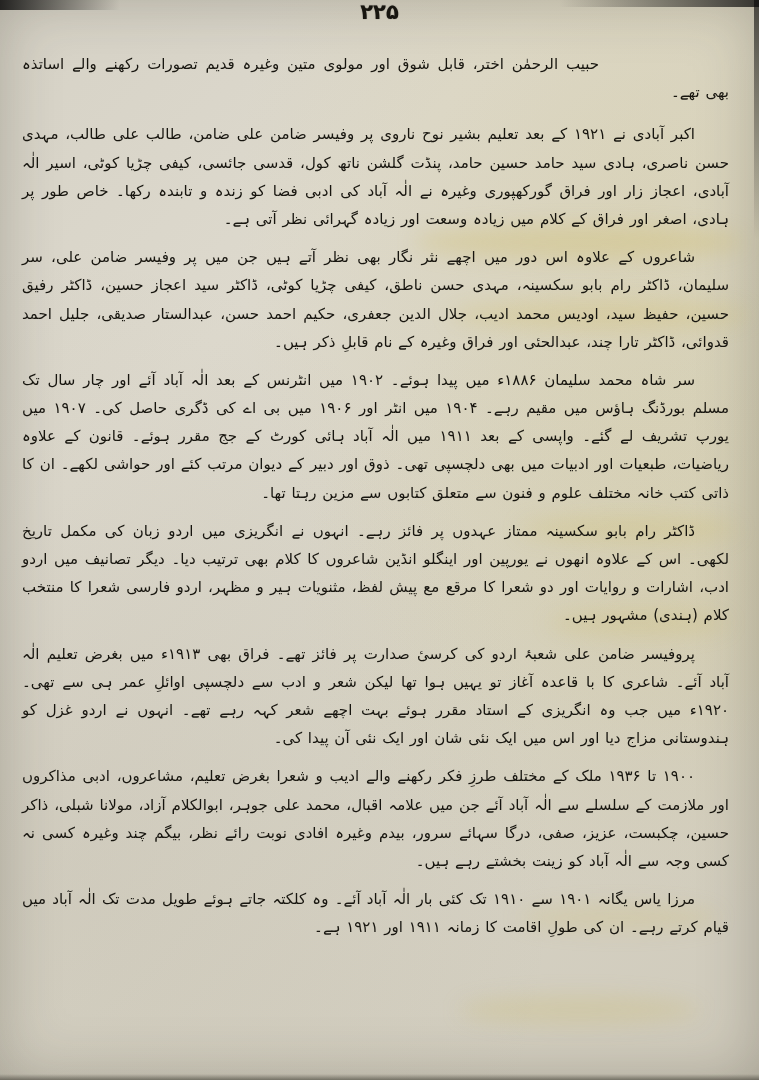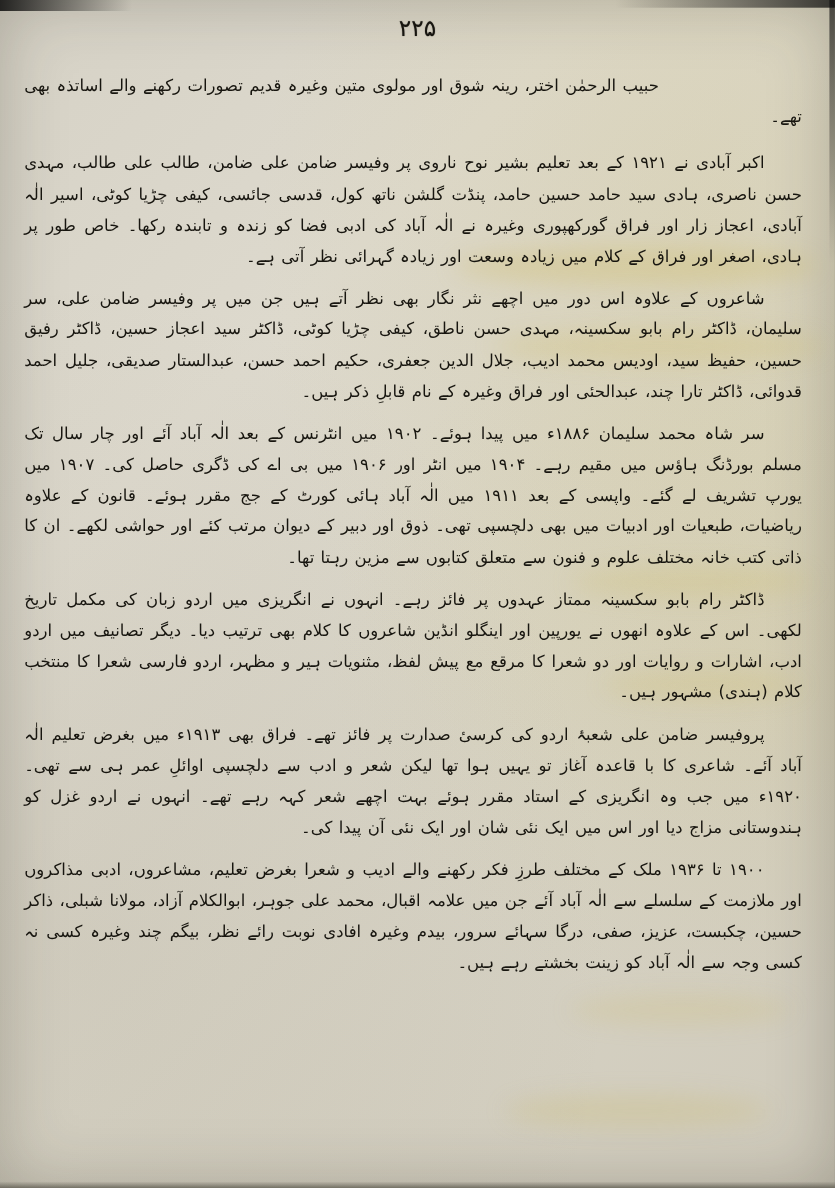--- a/index.html
+++ b/index.html
@@ -53,24 +53,24 @@
   }
   .stain.s1 { top: 225px; right: 15px;  width: 330px; height: 34px; background: rgba(206,186,96,0.30); }
   .stain.s2 { top: 300px; right: 10px;  width: 300px; height: 30px; background: rgba(206,186,96,0.25); }
   .stain.s3 { top: 515px; right: 20px;  width: 220px; height: 28px; background: rgba(206,186,96,0.22); }
   .stain.s4 { top: 610px; right: 30px;  width: 180px; height: 26px; background: rgba(206,186,96,0.22); }
   .stain.s5 { top: 905px; right: 40px;  width: 200px; height: 26px; background: rgba(206,186,96,0.20); }
   .stain.s6 { top: 995px; right: 60px;  width: 240px; height: 30px; background: rgba(200,182,92,0.22); }
 
   .page-number {
     text-align: center;
-    font-weight: normal;
+    font-weight: bold;
     font-size: 21px;
     letter-spacing: 2px;
-    padding-top: 14px;
+    padding-top: 0;
     text-shadow: 0 0 1px rgba(0,0,0,0.55);
   }
   .text-block {
     position: relative;
     padding: 26px 30px 10px 22px;
     font-size: 15px;
     line-height: 1.88;
     text-align: justify;
     text-justify: inter-word;
   }
@@ -100,22 +100,23 @@
   <div class="stain s1"></div>
   <div class="stain s2"></div>
   <div class="stain s3"></div>
   <div class="stain s4"></div>
   <div class="stain s5"></div>
   <div class="stain s6"></div>
 
   <div class="page-number">۲۲۵</div>
 
   <div class="text-block">
-    <p class="para first-line">حبیب الرحمٰن اختر، رینہ شوق اور مولوی متین وغیرہ قدیم تصورات رکھنے والے اساتذہ بھی تھے۔</p>
+    <p class="para first-line">حبیب الرحمٰن اختر، قابل شوق اور مولوی متین وغیرہ قدیم تصورات رکھنے والے اساتذہ بھی تھے۔</p>
     <p class="para">اکبر آبادی نے ۱۹۲۱ کے بعد تعلیم بشیر نوح ناروی پر وفیسر ضامن علی ضامن، طالب علی طالب، مہدی حسن ناصری، ہادی سید حامد حسین حامد، پنڈت گلشن ناتھ کول، قدسی جائسی، کیفی چڑیا کوٹی، اسیر الٰہ آبادی، اعجاز زار اور فراق گورکھپوری وغیرہ نے الٰہ آباد کی ادبی فضا کو زندہ و تابندہ رکھا۔ خاص طور پر ہادی، اصغر اور فراق کے کلام میں زیادہ وسعت اور زیادہ گہرائی نظر آتی ہے۔</p>
     <p class="para">شاعروں کے علاوہ اس دور میں اچھے نثر نگار بھی نظر آتے ہیں جن میں پر وفیسر ضامن علی، سر سلیمان، ڈاکٹر رام بابو سکسینہ، مہدی حسن ناطق، کیفی چڑیا کوٹی، ڈاکٹر سید اعجاز حسین، ڈاکٹر رفیق حسین، حفیظ سید، اودیس محمد ادیب، جلال الدین جعفری، حکیم احمد حسن، عبدالستار صدیقی، جلیل احمد قدوائی، ڈاکٹر تارا چند، عبدالحئی اور فراق وغیرہ کے نام قابلِ ذکر ہیں۔</p>
     <p class="para">سر شاہ محمد سلیمان ۱۸۸۶ء میں پیدا ہوئے۔ ۱۹۰۲ میں انٹرنس کے بعد الٰہ آباد آئے اور چار سال تک مسلم بورڈنگ ہاؤس میں مقیم رہے۔ ۱۹۰۴ میں انٹر اور ۱۹۰۶ میں بی اے کی ڈگری حاصل کی۔ ۱۹۰۷ میں یورپ تشریف لے گئے۔ واپسی کے بعد ۱۹۱۱ میں الٰہ آباد ہائی کورٹ کے جج مقرر ہوئے۔ قانون کے علاوہ ریاضیات، طبعیات اور ادبیات میں بھی دلچسپی تھی۔ ذوق اور دبیر کے دیوان مرتب کئے اور حواشی لکھے۔ ان کا ذاتی کتب خانہ مختلف علوم و فنون سے متعلق کتابوں سے مزین رہتا تھا۔</p>
     <p class="para">ڈاکٹر رام بابو سکسینہ ممتاز عہدوں پر فائز رہے۔ انہوں نے انگریزی میں اردو زبان کی مکمل تاریخ لکھی۔ اس کے علاوہ انھوں نے یورپین اور اینگلو انڈین شاعروں کا کلام بھی ترتیب دیا۔ دیگر تصانیف میں اردو ادب، اشارات و روایات اور دو شعرا کا مرقع مع پیش لفظ، مثنویات ہیر و مظہر، اردو فارسی شعرا کا منتخب کلام (ہندی) مشہور ہیں۔</p>
     <p class="para">پروفیسر ضامن علی شعبۂ اردو کی کرسیٔ صدارت پر فائز تھے۔ فراق بھی ۱۹۱۳ء میں بغرض تعلیم الٰہ آباد آئے۔ شاعری کا با قاعدہ آغاز تو یہیں ہوا تھا لیکن شعر و ادب سے دلچسپی اوائلِ عمر ہی سے تھی۔ ۱۹۲۰ء میں جب وہ انگریزی کے استاد مقرر ہوئے بہت اچھے شعر کہہ رہے تھے۔ انہوں نے اردو غزل کو ہندوستانی مزاج دیا اور اس میں ایک نئی شان اور ایک نئی آن پیدا کی۔</p>
     <p class="para">۱۹۰۰ تا ۱۹۳۶ ملک کے مختلف طرزِ فکر رکھنے والے ادیب و شعرا بغرض تعلیم، مشاعروں، ادبی مذاکروں اور ملازمت کے سلسلے سے الٰہ آباد آئے جن میں علامہ اقبال، محمد علی جوہر، ابوالکلام آزاد، مولانا شبلی، ذاکر حسین، چکبست، عزیز، صفی، درگا سہائے سرور، بیدم وغیرہ افادی نوبت رائے نظر، بیگم چند وغیرہ کسی نہ کسی وجہ سے الٰہ آباد کو زینت بخشتے رہے ہیں۔</p>
+    <p class="para last">مرزا یاس یگانہ ۱۹۰۱ سے ۱۹۱۰ تک کئی بار الٰہ آباد آئے۔ وہ کلکتہ جاتے ہوئے طویل مدت تک الٰہ آباد میں قیام کرتے رہے۔ ان کی طولِ اقامت کا زمانہ ۱۹۱۱ اور ۱۹۲۱ ہے۔</p>
   </div>
 
 </div>
 
 </body></html>

